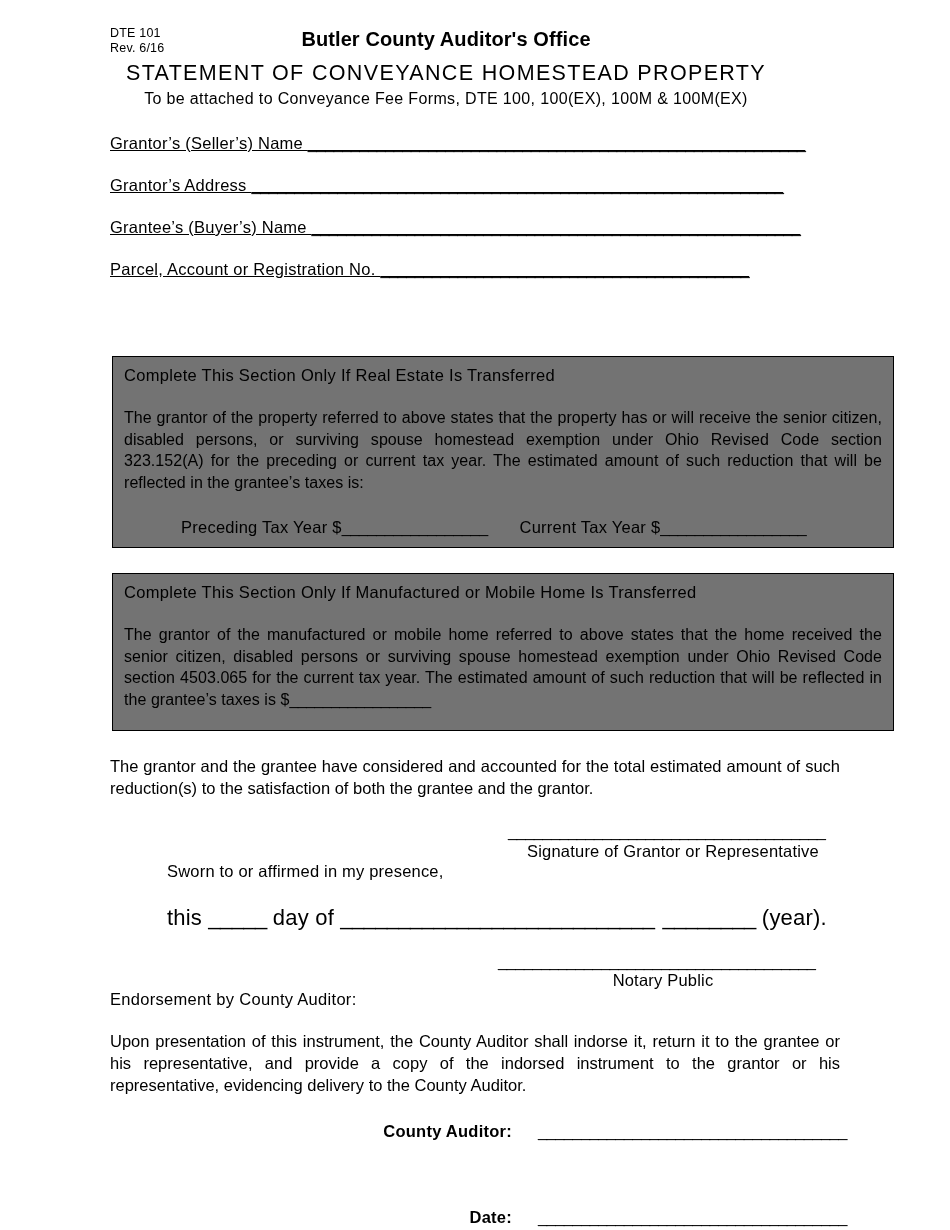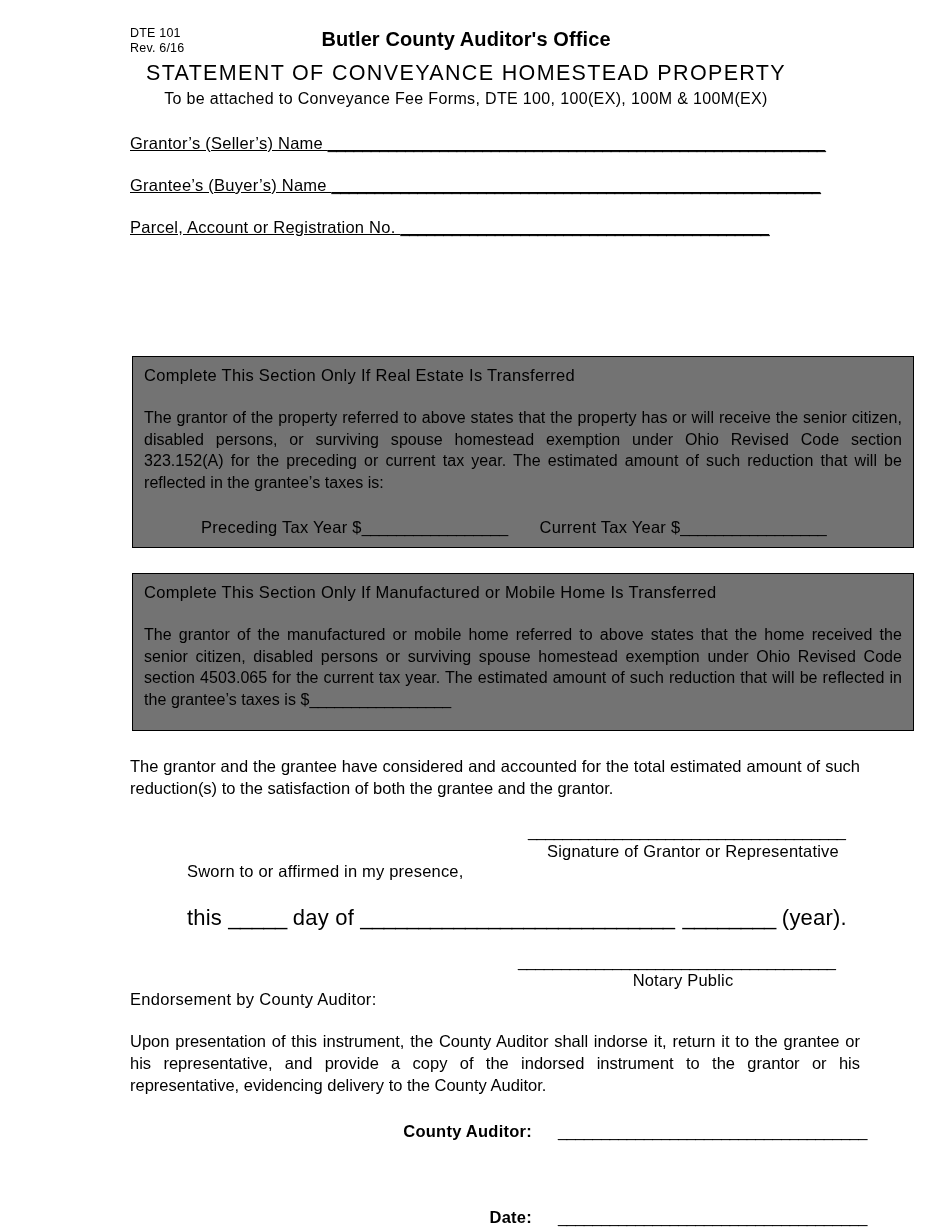--- a/index.html
+++ b/index.html
@@ -16,21 +16,20 @@
     font-family: "Liberation Sans", "DejaVu Sans", sans-serif;
     color: #000000;
     overflow: hidden;
   }
 
   .page {
     position: relative;
     width: 892px;
     height: 1230px;
     padding: 0;
-    margin-left: 20px;
   }
 
   
   .form-id {
     position: absolute;
     left: 110px;
     top: 26px;
     font-size: 12.5px;
     line-height: 15px;
     letter-spacing: 0.2px;
@@ -253,20 +252,23 @@
   <div class="doc-title">STATEMENT OF CONVEYANCE HOMESTEAD PROPERTY</div>
 
   <div class="doc-subtitle">To be attached to Conveyance Fee Forms, DTE 100, 100(EX), 100M &amp; 100M(EX)</div>
 
   <div class="fields">
 
     <div class="field-row">
       <span class="label">Grantor’s (Seller’s) Name </span><span class="rule">__________________________________________________________</span>
     </div>
 
+    <div class="field-row">
+      <span class="label">Grantor’s Address </span><span class="rule">______________________________________________________________</span>
+    </div>
 
     <div class="field-row">
       <span class="label">Grantee’s (Buyer’s) Name </span><span class="rule">_________________________________________________________</span>
     </div>
 
 
     <div class="field-row">
       <span class="label">Parcel, Account or Registration No. </span><span class="rule">___________________________________________</span>
     </div>
 

